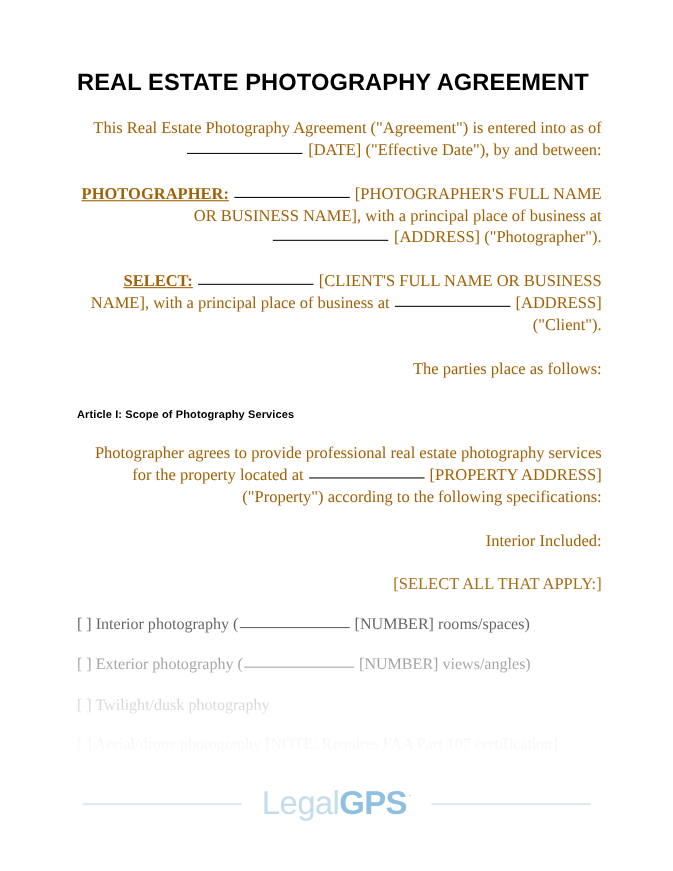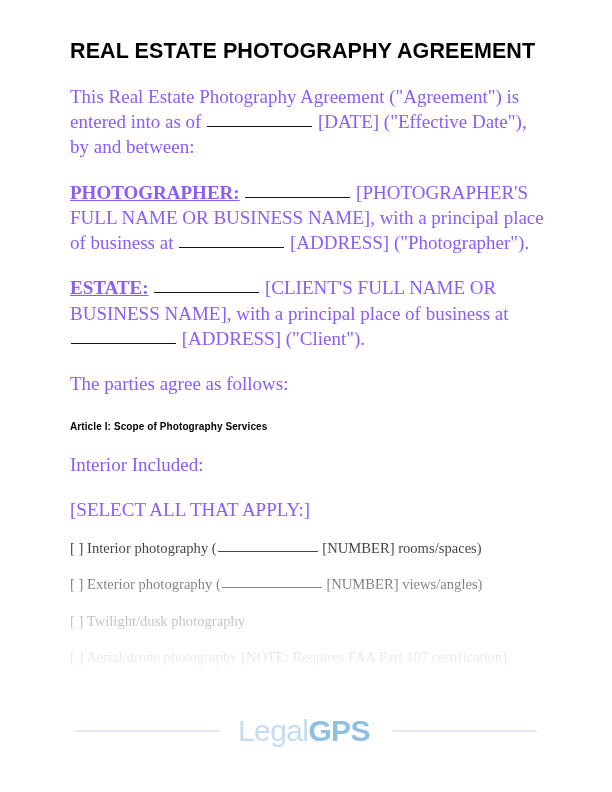--- a/index.html
+++ b/index.html
@@ -32,30 +32,31 @@
     overflow: hidden;
   }
 
   .doc-title {
     font-family: "Liberation Sans", sans-serif;
     font-weight: bold;
     font-size: 21.5px;
     letter-spacing: 0.1px;
     color: #000000;
     margin: 0;
-    padding-top: 39px;
+    padding-top: 63px;
     line-height: 1.15;
   }
 
   p.para {
-    font-size: 19px;
+    font-size: 15px;
     line-height: 1.33;
     margin: 0;
     padding-top: 20px;
-    color: #8b5cf6;
+    color: #a16207;
+    text-align: right;
   }
 
   p.para.tight {
     padding-top: 19px;
   }
 
   .art-head {
     font-family: "Liberation Sans", sans-serif;
     font-weight: bold;
     font-size: 10px;
@@ -155,26 +156,27 @@
 <div class="page">
 
   <div class="doc">
 
     <h1 class="doc-title">REAL ESTATE PHOTOGRAPHY AGREEMENT</h1>
 
     <p class="para"><span>This Real Estate Photography Agreement ("Agreement") is entered into as of</span> <span class="blank"></span> <span>[DATE] ("Effective Date"), by and between:</span></p>
 
     <p class="para"><b class="lbl">PHOTOGRAPHER:</b> <span class="blank"></span> <span>[PHOTOGRAPHER'S FULL NAME OR BUSINESS NAME], with a principal place of business at</span> <span class="blank"></span> <span>[ADDRESS] ("Photographer").</span></p>
 
-    <p class="para"><b class="lbl">ESTATE:</b> <span class="blank"></span> <span>[CLIENT'S FULL NAME OR BUSINESS NAME], with a principal place of business at</span> <span class="blank"></span> <span>[ADDRESS] ("Client").</span></p>
+    <p class="para"><b class="lbl">SELECT:</b> <span class="blank"></span> <span>[CLIENT'S FULL NAME OR BUSINESS NAME], with a principal place of business at</span> <span class="blank"></span> <span>[ADDRESS] ("Client").</span></p>
 
-    <p class="para">The parties agree as follows:</p>
+    <p class="para">The parties place as follows:</p>
 
     <h2 class="art-head">Article I: Scope of Photography Services</h2>
 
+    <p class="para"><span>Photographer agrees to provide professional real estate photography services for the property located at</span> <span class="blank"></span> <span>[PROPERTY ADDRESS] ("Property") according to the following specifications:</span></p>
 
     <p class="para">Interior Included:</p>
 
     <p class="para tight">[SELECT ALL THAT APPLY:]</p>
 
     <div id="service-list">
         <p class="list-item"><span>[ ] Interior photography (</span><span class="blank short"></span> <span>[NUMBER] rooms/spaces)</span></p>
         <p class="list-item"><span>[ ] Exterior photography (</span><span class="blank short"></span> <span>[NUMBER] views/angles)</span></p>
         <p class="list-item"><span>[ ] Twilight/dusk photography</span></p>
         <p class="list-item"><span>[ ] Aerial/drone photography [NOTE: Requires FAA Part 107 certification]</span></p>

